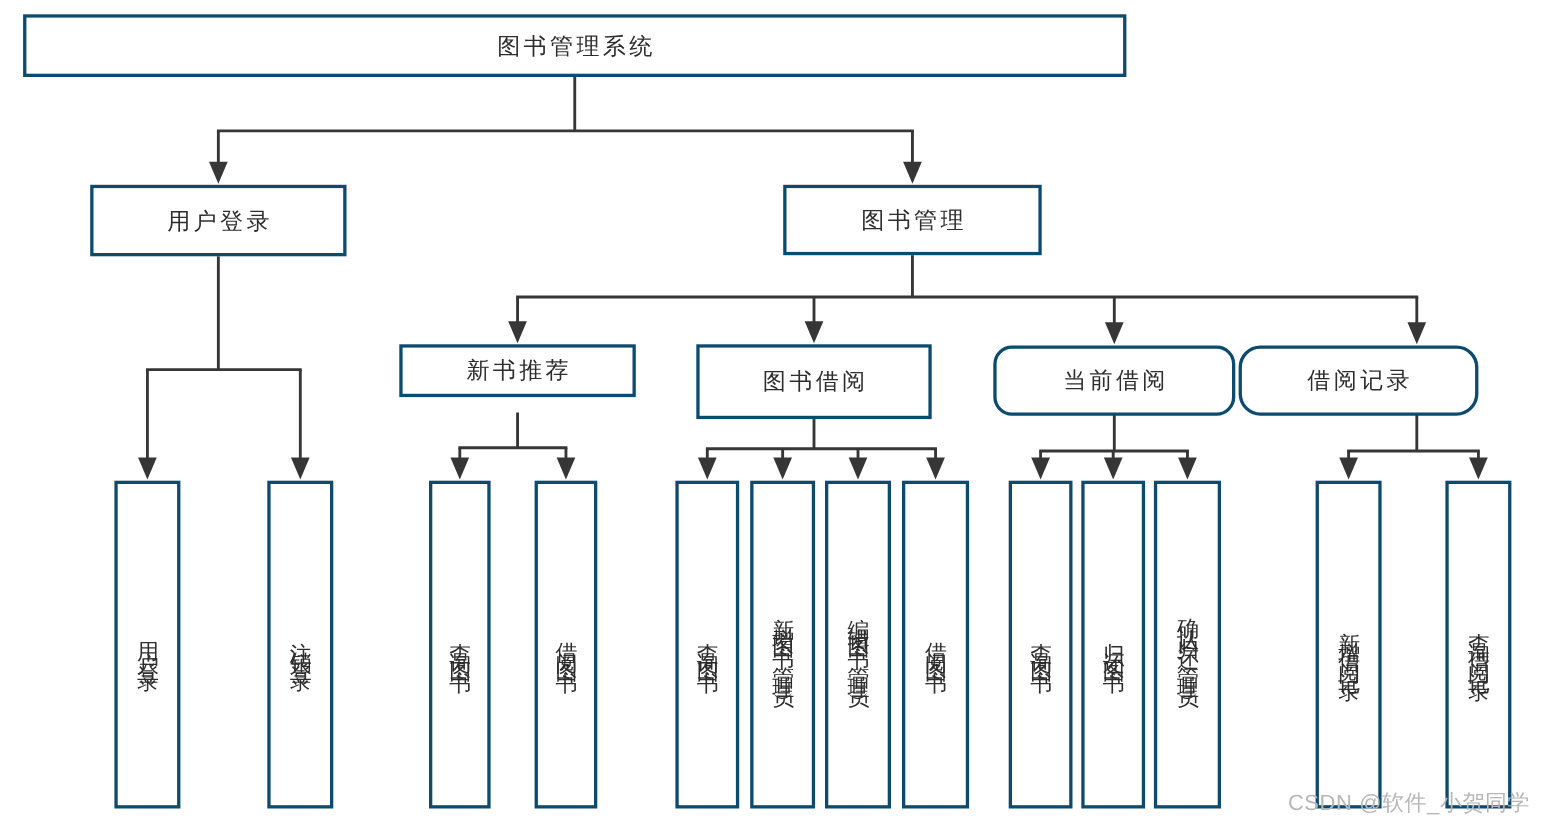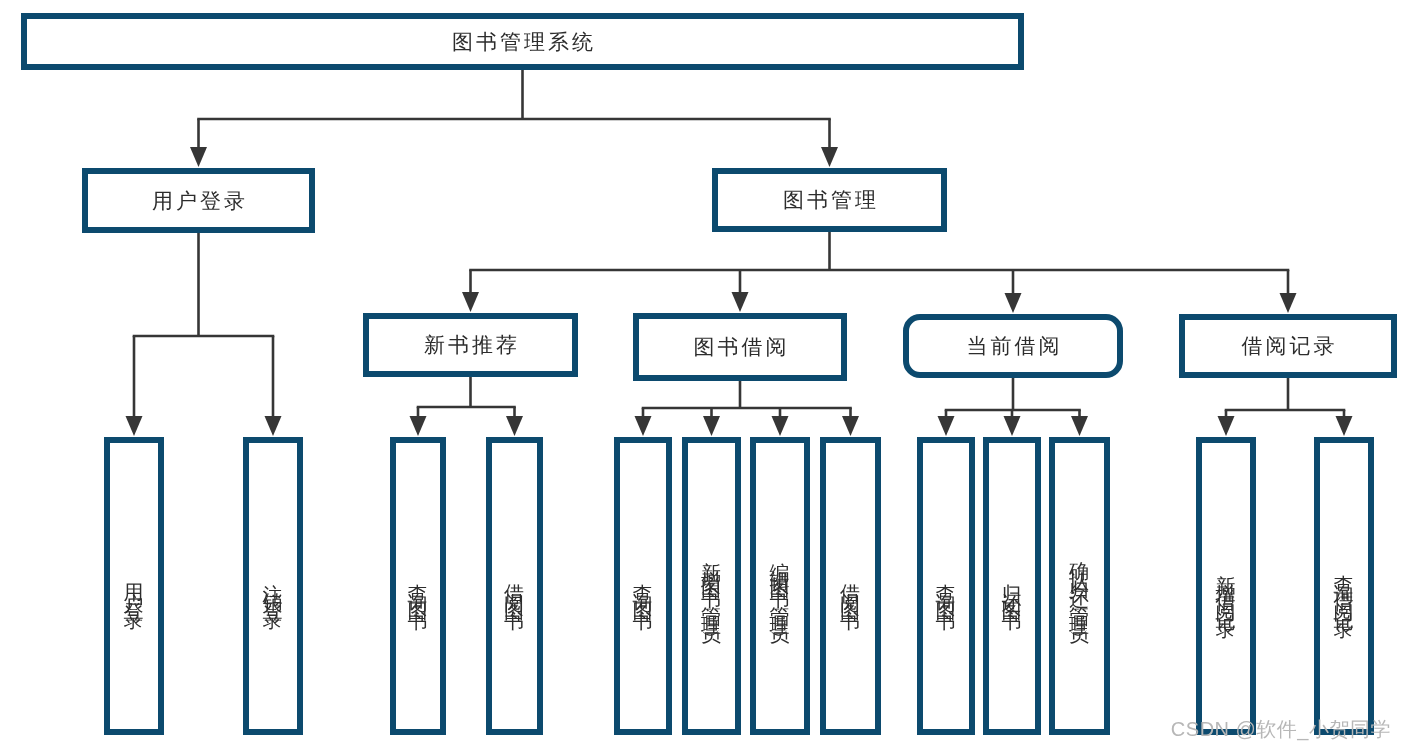--- a/index.html
+++ b/index.html
@@ -18,21 +18,21 @@
   #connectors {
     position: absolute;
     left: 0;
     top: 0;
     pointer-events: none;
   }
   .box {
     position: absolute;
     box-sizing: border-box;
     background: #ffffff;
-    border: 6px solid #0c4a6e;
+    border: 3px solid #0c4a6e;
     display: flex;
     align-items: center;
     justify-content: center;
     color: #2d2d2d;
   }
   .box.h .label {
     font-size: 21px;
     letter-spacing: 3px;
     text-indent: 3px;
     white-space: nowrap;
@@ -118,30 +118,30 @@
   <div id="nodes">
       <div class="box h" style="left: 21px; top: 13px; width: 1003px; height: 57px;">
         <span class="label">图书管理系统</span>
       </div>
       <div class="box h" style="left: 82px; top: 168px; width: 233px; height: 65px;">
         <span class="label">用户登录</span>
       </div>
       <div class="box h" style="left: 712px; top: 168px; width: 235px; height: 64px;">
         <span class="label">图书管理</span>
       </div>
-      <div class="box h" style="left: 363px; top: 313px; width: 215px; height: 64px;">
+      <div class="box h" style="left: 363px; top: 313px; width: 215px; height: 48px;">
         <span class="label">新书推荐</span>
       </div>
       <div class="box h" style="left: 633px; top: 313px; width: 214px; height: 68px;">
         <span class="label">图书借阅</span>
       </div>
       <div class="box h" style="left: 903px; top: 314px; width: 220px; height: 64px; border-radius: 17px;">
         <span class="label">当前借阅</span>
       </div>
-      <div class="box h" style="left: 1179px; top: 314px; width: 218px; height: 64px;">
+      <div class="box h" style="left: 1126px; top: 314px; width: 218px; height: 64px; border-radius: 20px;">
         <span class="label">借阅记录</span>
       </div>
       <div class="box v" style="left: 104px; top: 437px; width: 60px; height: 298px;">
         <span class="label">用户登录</span>
       </div>
       <div class="box v" style="left: 243px; top: 437px; width: 60px; height: 298px;">
         <span class="label">注销登录</span>
       </div>
       <div class="box v" style="left: 390px; top: 437px; width: 56px; height: 298px;">
         <span class="label">查询图书</span>

